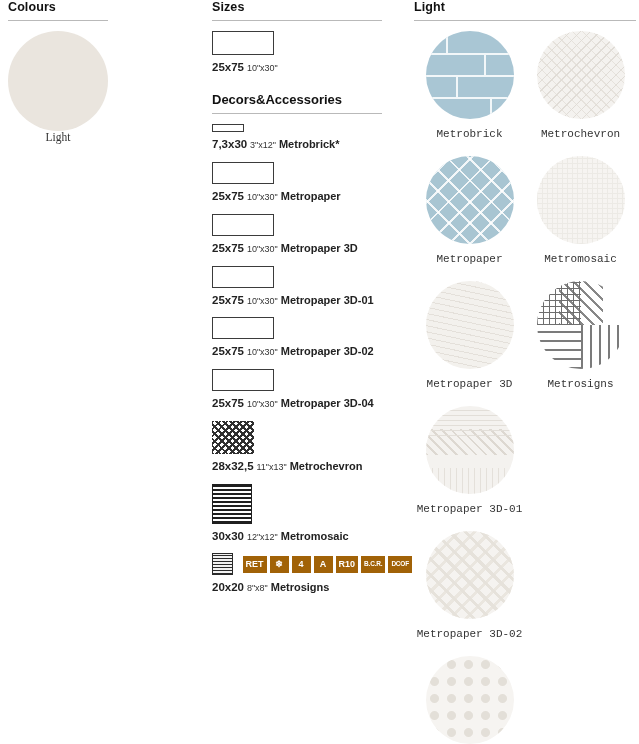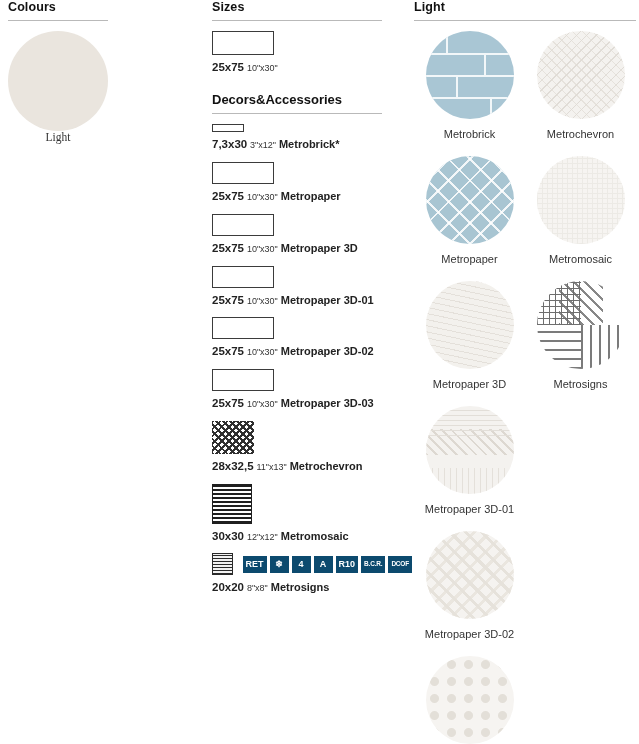--- a/index.html
+++ b/index.html
@@ -101,21 +101,21 @@
       repeating-linear-gradient(90deg, #2a2a2a 0 1px, #f2f2f2 1px 3px);
     border: 1px solid #2a2a2a;
   }
   .badge-row {
     display: flex;
     align-items: center;
     gap: 3px;
     margin-left: 10px;
   }
   .badge {
-    background: #0c4a6e;
+    background: #a16207;
     color: #ffffff;
     font-size: 9px;
     font-weight: bold;
     height: 17px;
     min-width: 19px;
     padding: 0 3px;
     display: flex;
     align-items: center;
     justify-content: center;
     line-height: 1;
@@ -139,20 +139,21 @@
     border-radius: 50%;
     margin: 0 auto;
     overflow: hidden;
     position: relative;
     background: #f3f1ee;
   }
   .decor-label {
     margin-top: 9px;
     font-size: 11px;
     color: #333;
+    font-family: Liberation Mono, monospace;
   }
 
   
   .pat-metrobrick {
     background: #a9c6d4;
   }
   .pat-metrobrick::before {
     content: "";
     position: absolute; inset: 0;
     background:
@@ -323,21 +324,21 @@
         <span class="inch">10"x30"</span>
         <span class="nm">Metropaper 3D-02</span>
       </div>
     </div>
 
     <div class="size-row">
       <div class="size-shape" style="width:62px;height:22px"></div>
       <div class="size-text">
         <span class="dim">25x75</span>
         <span class="inch">10"x30"</span>
-        <span class="nm">Metropaper 3D-03</span>
+        <span class="nm">Metropaper 3D-04</span>
       </div>
     </div>
 
     <div class="size-row">
       <div class="chevron-tile"></div>
       <div class="size-text">
         <span class="dim">28x32,5</span>
         <span class="inch">11"x13"</span>
         <span class="nm">Metrochevron</span>
       </div>

